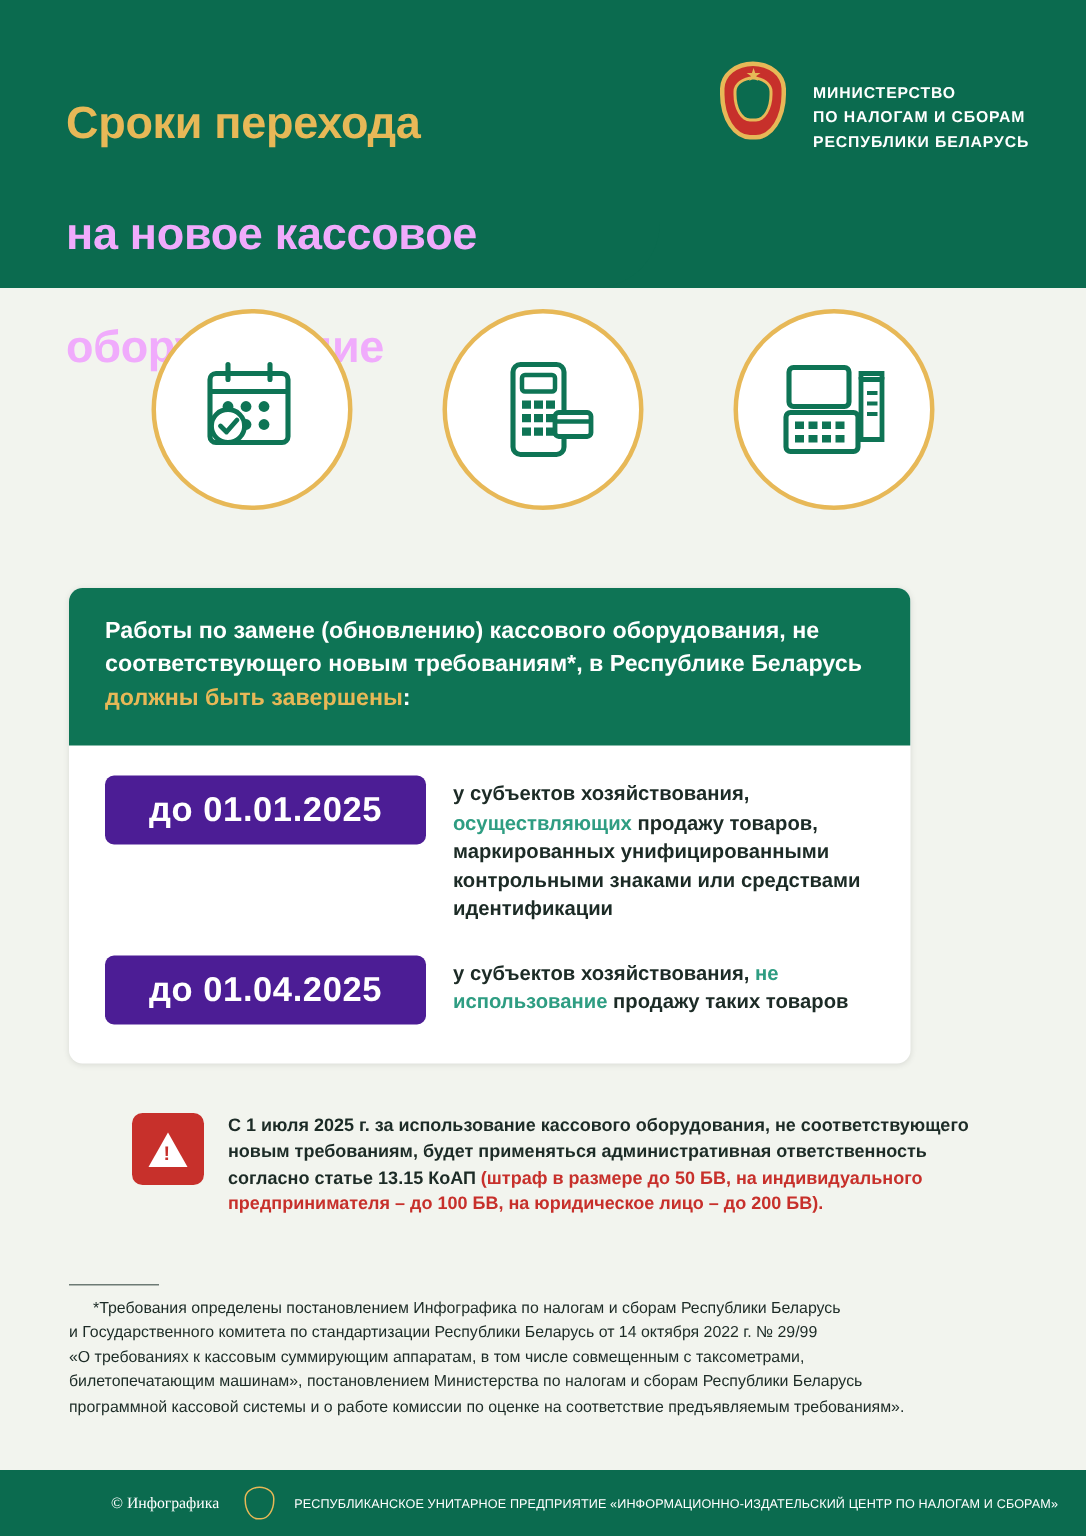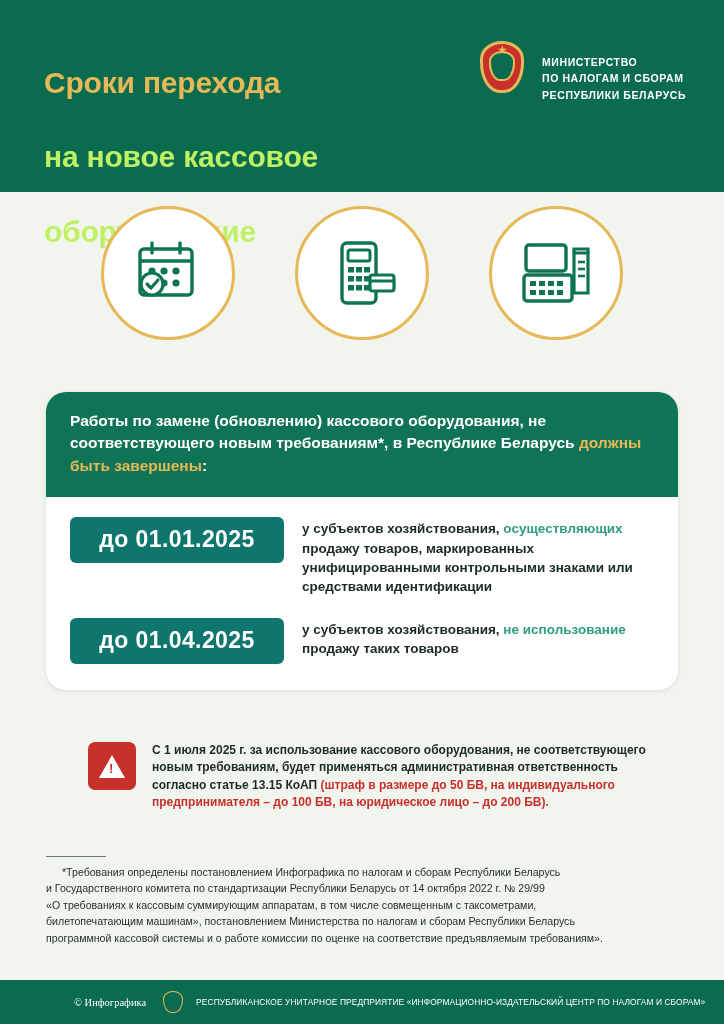--- a/index.html
+++ b/index.html
@@ -30,21 +30,21 @@
     padding: 28px 20px 0 44px;
   }
   .title-line {
     font-size: 30px;
     font-weight: bold;
     line-height: 1.28;
     letter-spacing: -0.2px;
     margin-top: 36px;
   }
   .title-line.gold { color: #e7b857; }
-  .title-line.white { color: #bef264; }
+  .title-line.white { color: #f0abfc; }
 
   .emblem-row {
     position: absolute;
     left: 476px; top: 34px;
     display: flex;
     align-items: center;
     gap: 14px;
   }
   .emblem {
     width: 52px; height: 58px;
@@ -93,23 +93,23 @@
     border-radius: 50%;
     border: 3px solid #e7b857;
     background: #ffffff;
     display: flex; align-items: center; justify-content: center;
   }
 
   
   .card {
     position: absolute;
     left: 46px; top: 392px;
-    width: 632px;
+    width: 561px;
     background: #ffffff;
-    border-radius: 20px;
+    border-radius: 9px;
     box-shadow: 0 1px 4px rgba(0,0,0,0.10);
     overflow: hidden;
   }
   .card-head {
     background: #0e7455;
     padding: 18px 22px 20px 24px;
   }
   .card-head p {
     color: #ffffff;
     font-size: 15.5px;
@@ -123,21 +123,21 @@
   .deadline-row {
     display: flex;
     align-items: flex-start;
     gap: 18px;
     margin-bottom: 22px;
   }
   .deadline-row:last-child { margin-bottom: 0; }
   .badge {
     flex: 0 0 auto;
     width: 214px;
-    background: #0f766e;
+    background: #4c1d95;
     color: #ffffff;
     font-size: 23px;
     font-weight: bold;
     text-align: center;
     padding: 9px 0 10px;
     border-radius: 6px;
     letter-spacing: 0.4px;
   }
   .deadline-text {
     font-size: 13.5px;

